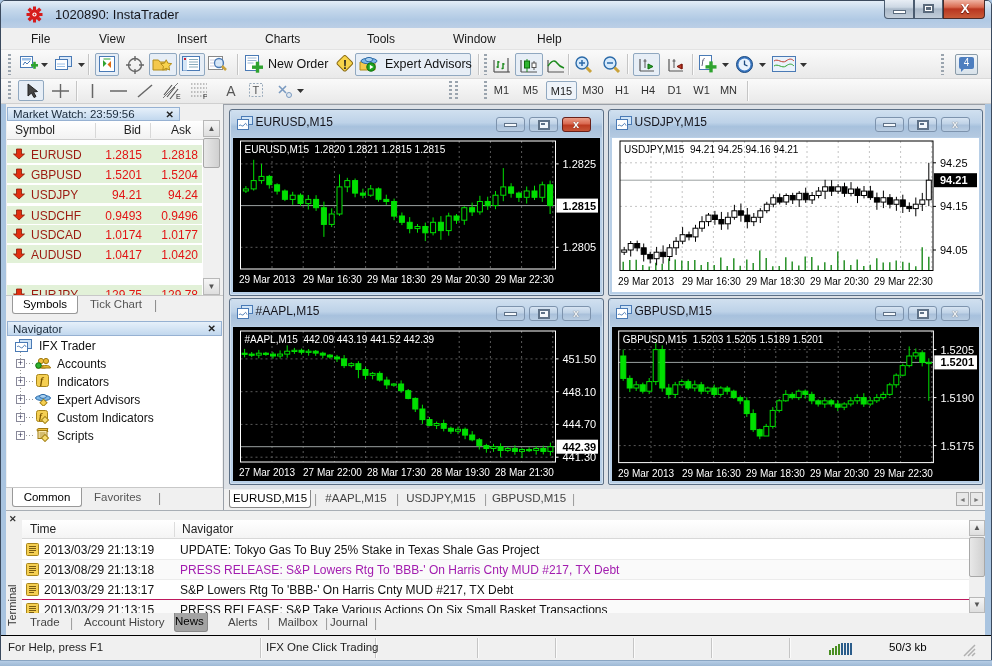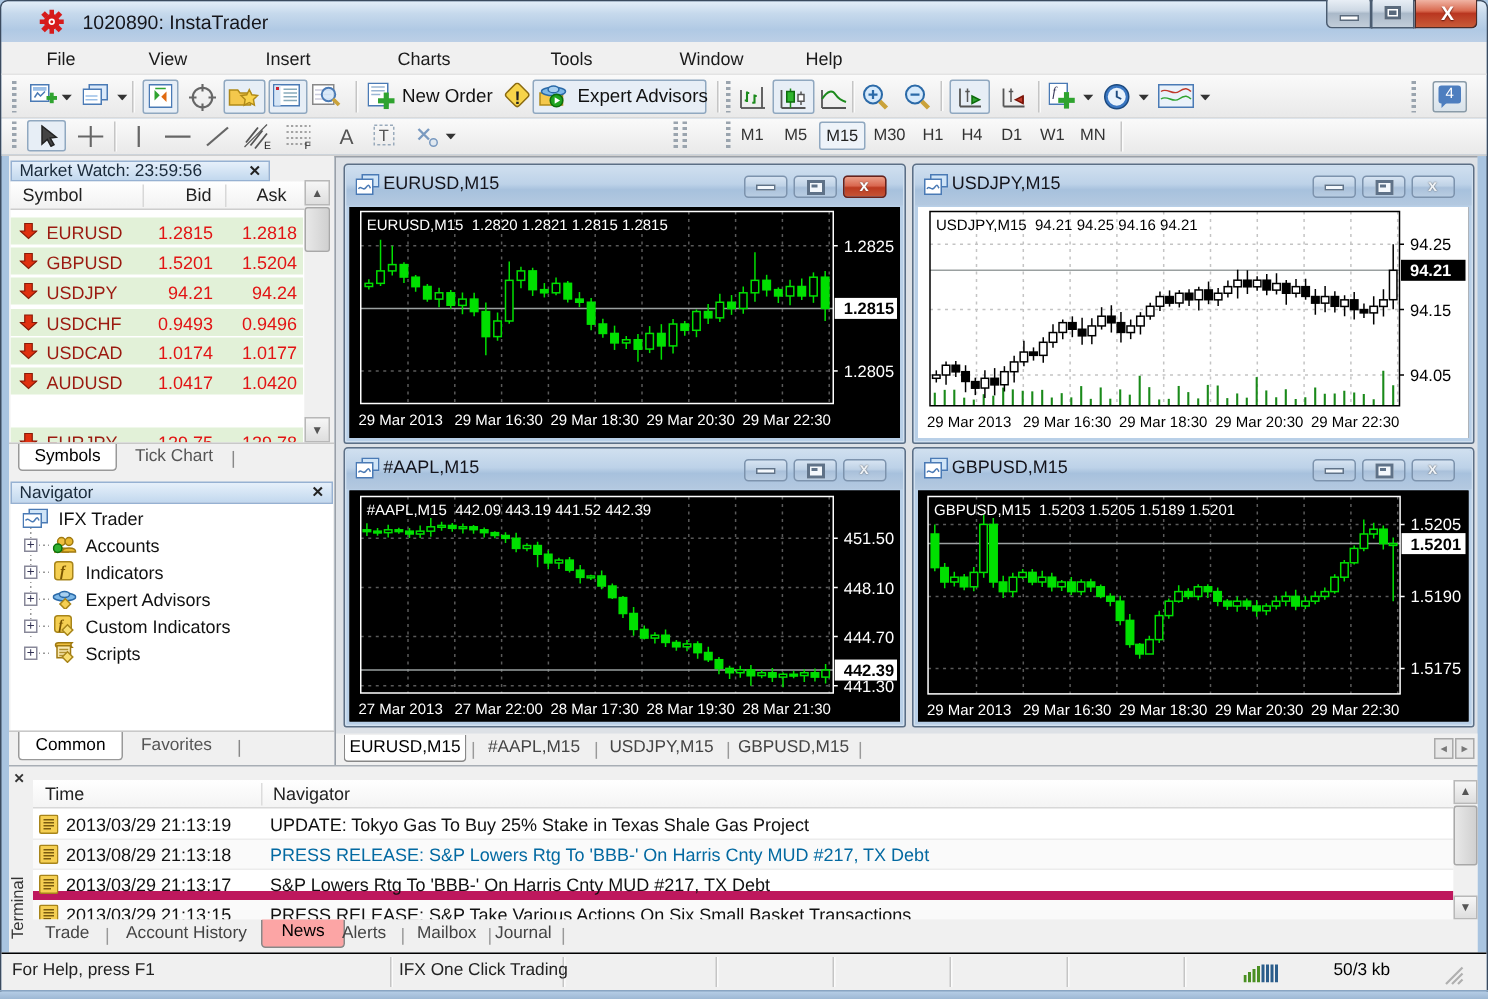--- a/index.html
+++ b/index.html
@@ -1163,23 +1163,23 @@
         <div class="abs" style="left:158px;top:3px;color:#111;">UPDATE: Tokyo Gas To Buy 25% Stake in Texas Shale Gas Project</div>
       </div>
       <div class="abs" style="left:0;top:40px;width:947px;height:20px;background:#fafafa;border-bottom:1px solid #ececec;">
         <div class="abs" style="left:4px;top:3px;">
           <svg width="13" height="13">
             <rect x="0.5" y="0.5" width="12" height="12" rx="1" fill="#f5cf52" stroke="#a8851a"></rect>
             <path d="M3 3.5 h7 M3 5.5 h7 M3 7.5 h7 M3 9.5 h5" stroke="#7a5c10"></path>
           </svg>
         </div>
         <div class="abs" style="left:22px;top:3px;color:#111;">2013/08/29 21:13:18</div>
-        <div class="abs" style="left:158px;top:3px;color:#0369a1;text-align:center;">PRESS RELEASE: S&amp;P Lowers Rtg To 'BBB-' On Harris Cnty MUD #217, TX Debt</div>
-      </div>
-      <div class="abs" style="left:0;top:60px;width:947px;height:20px;background:#fff;border-bottom:6px solid #be185d;padding-left:31px;">
+        <div class="abs" style="left:158px;top:3px;color:#a21caf;text-align:center;">PRESS RELEASE: S&amp;P Lowers Rtg To 'BBB-' On Harris Cnty MUD #217, TX Debt</div>
+      </div>
+      <div class="abs" style="left:0;top:60px;width:947px;height:20px;background:#fff;border-bottom:1px solid #be185d;padding-left:31px;">
         <div class="abs" style="left:4px;top:3px;">
           <svg width="13" height="13">
             <rect x="0.5" y="0.5" width="12" height="12" rx="1" fill="#f5cf52" stroke="#a8851a"></rect>
             <path d="M3 3.5 h7 M3 5.5 h7 M3 7.5 h7 M3 9.5 h5" stroke="#7a5c10"></path>
           </svg>
         </div>
         <div class="abs" style="left:22px;top:3px;color:#111;">2013/03/29 21:13:17</div>
         <div class="abs" style="left:158px;top:3px;color:#111;">S&amp;P Lowers Rtg To 'BBB-' On Harris Cnty MUD #217, TX Debt</div>
       </div>
       <div class="abs" style="left:0;top:80px;width:947px;height:20px;background:#fafafa;border-bottom:1px solid #ececec;">
@@ -1195,21 +1195,21 @@
     </div>
     <div class="abs" style="left:963px;top:9px;width:16px;height:93px;background:#f0f0f0;">
       <div class="abs" style="left:0;top:0;width:16px;height:16px;background:linear-gradient(180deg,#f6f6f6,#dedede);border:1px solid #b8b8b8;text-align:center;font-size:8px;color:#555;line-height:14px;">▲</div>
       <div class="abs" style="left:0;top:17px;width:16px;height:40px;background:linear-gradient(90deg,#e8e8e8,#d0d0d0);border:1px solid #a8a8a8;border-radius:2px;"></div>
       <div class="abs" style="left:0;top:77px;width:16px;height:16px;background:linear-gradient(180deg,#f6f6f6,#dedede);border:1px solid #b8b8b8;text-align:center;font-size:8px;color:#555;line-height:14px;">▼</div>
     </div>
     <div class="abs" style="left:16px;top:102px;width:963px;height:22px;background:#f0f0f0;">
       <div class="abs" style="left:8px;top:3px;font-size:11.5px;color:#444;">Trade</div>
       <div class="abs" style="left:48px;top:3px;color:#999;">|</div>
       <div class="abs" style="left:62px;top:3px;font-size:11.5px;color:#444;">Account History</div>
-      <div class="abs" style="left:152px;top:0px;width:56px;height:19px;background:#fca5a5;border:1px solid #888;border-top:none;border-radius:0 0 3px 3px;text-align:center;line-height:17px;font-size:11.5px;color:#000;">News</div>
+      <div class="abs" style="left:152px;top:0px;width:34px;height:19px;background:#a3a3a3;border:1px solid #888;border-top:none;border-radius:0 0 3px 3px;text-align:left;line-height:17px;font-size:11.5px;color:#000;">News</div>
       <div class="abs" style="left:206px;top:3px;font-size:11.5px;color:#444;">Alerts</div>
       <div class="abs" style="left:245px;top:3px;color:#999;">|</div>
       <div class="abs" style="left:256px;top:3px;font-size:11.5px;color:#444;">Mailbox</div>
       <div class="abs" style="left:303px;top:3px;color:#999;">|</div>
       <div class="abs" style="left:308px;top:3px;font-size:11.5px;color:#444;">Journal</div>
       <div class="abs" style="left:352px;top:3px;color:#999;">|</div>
     </div>
   </div>
 <div class="abs" style="left:1px;top:635px;width:990px;height:25px;background:#f0f0f0;border-top:1px solid #000000;">
     <div class="abs" style="left:7px;top:5px;font-size:11.5px;color:#222;">For Help, press F1</div>

